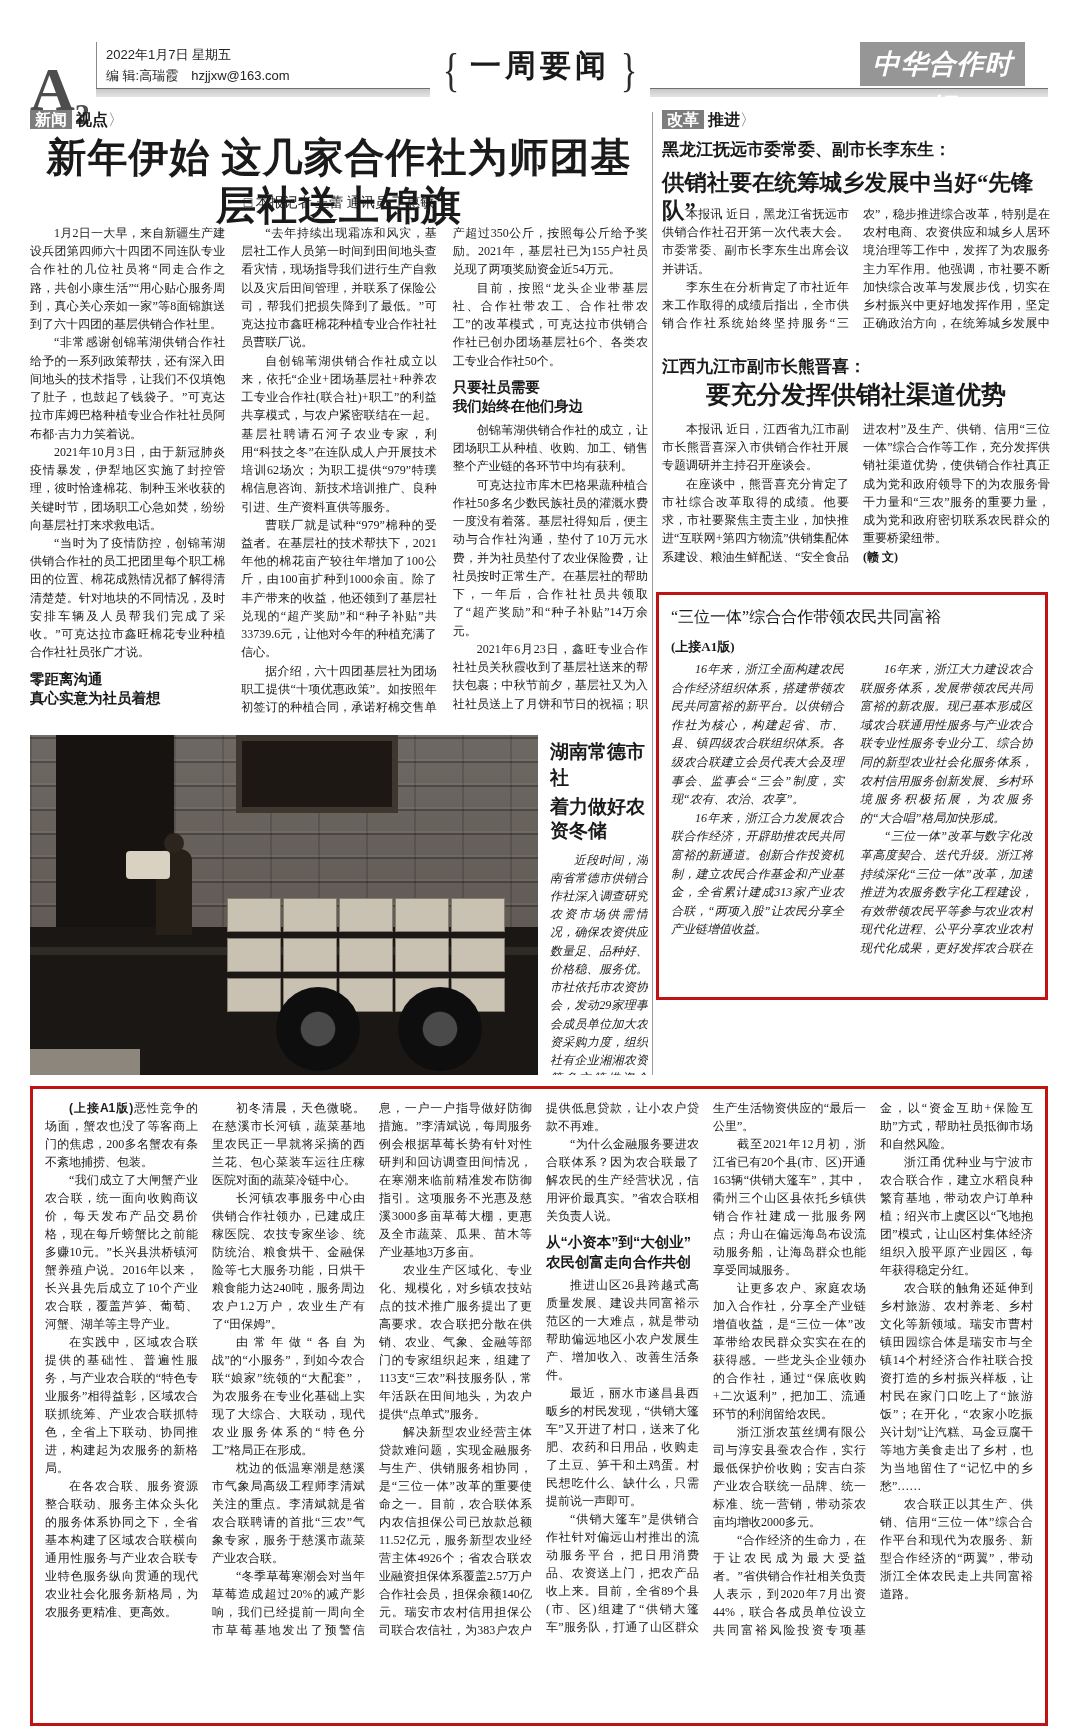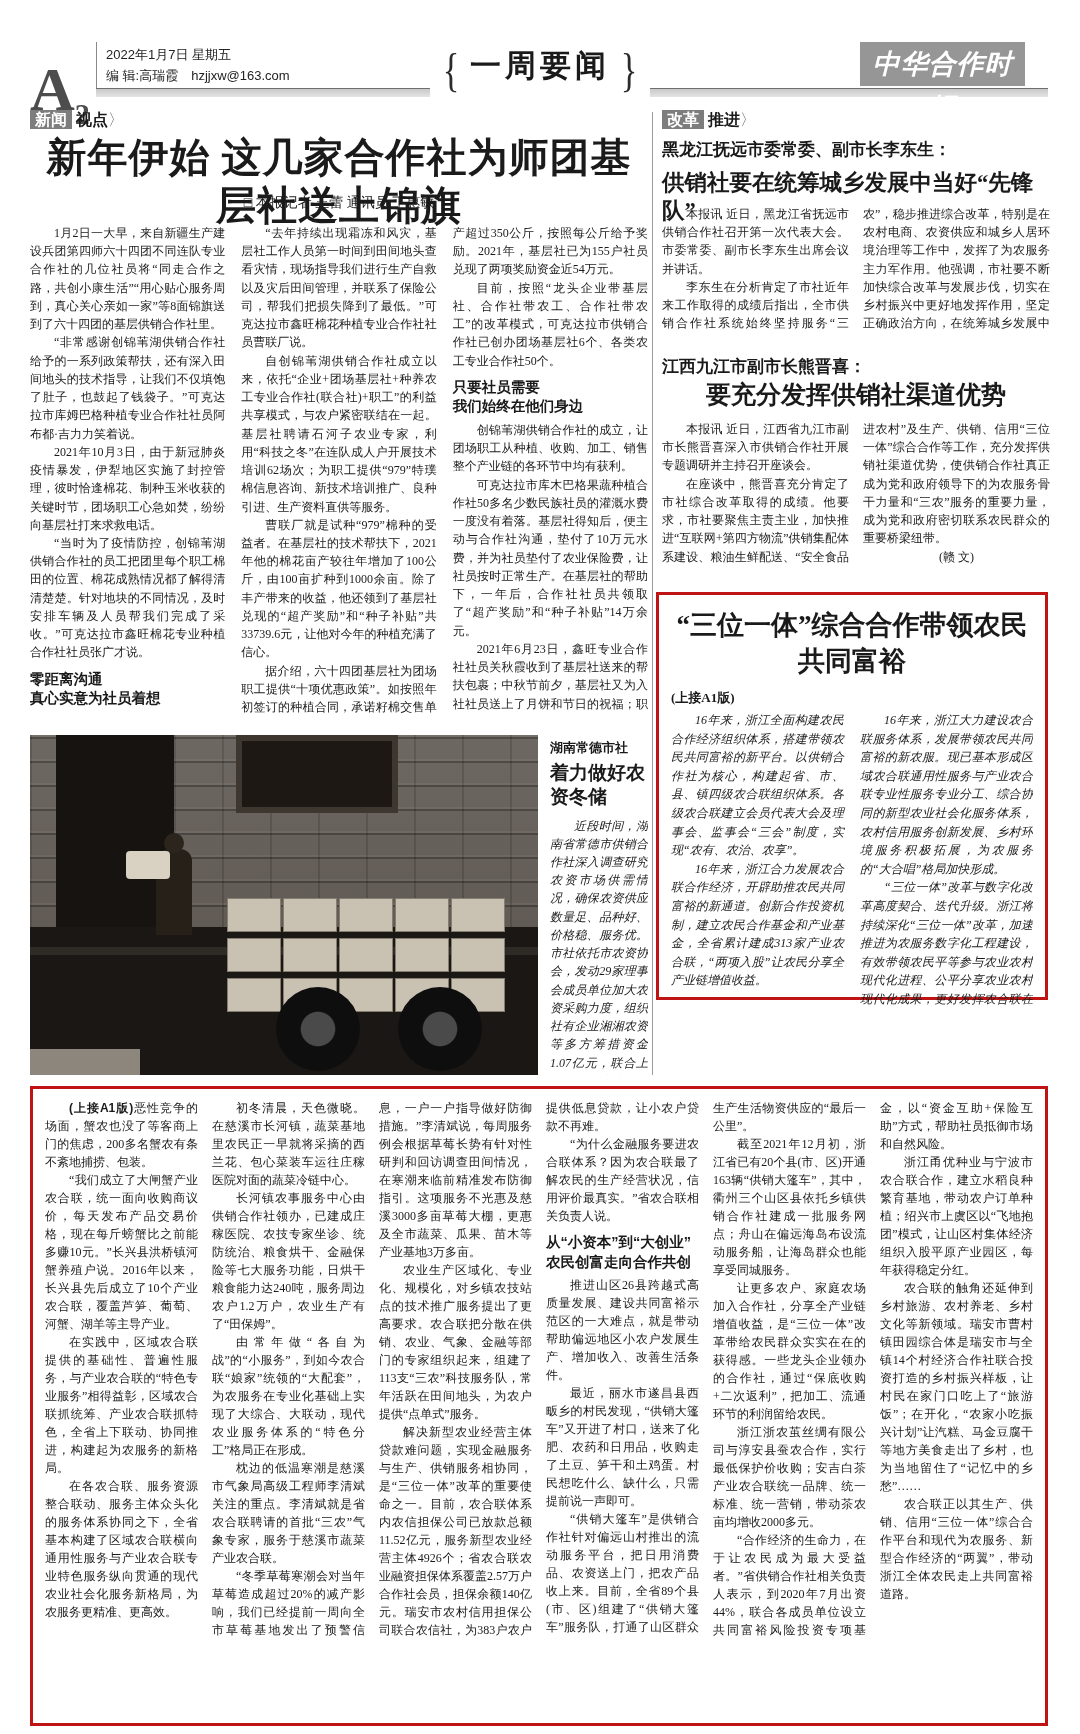--- a/index.html
+++ b/index.html
@@ -27,57 +27,57 @@
   
   .lead-kicker{position:absolute;left:30px;top:110px;}
   .lead-headline{position:absolute;left:30px;top:134px;width:618px;text-align:center;
                  font-size:40px;font-weight:bold;letter-spacing:1px;line-height:1.2;}
   .lead-byline{position:absolute;left:30px;top:194px;width:618px;text-align:center;font-size:14px;}
   .lead-body{position:absolute;left:30px;top:224px;width:618px;height:498px;
              column-count:3;column-gap:16px;overflow:hidden;}
   .para{margin:0;padding:0;font-size:12px;line-height:1.52;text-align:justify;text-indent:2em;}
   .sub-head{margin:8px 0 4px 0;font-size:14.5px;line-height:1.35;white-space:pre-line;
             font-family:"Liberation Sans","DejaVu Sans",sans-serif;font-weight:bold;}
-  .tail{margin:0;font-size:12px;line-height:1.52;text-align:center;font-weight:normal;}
+  .tail{margin:0;font-size:12px;line-height:1.52;text-align:left;font-weight:bold;}
   
   .photo-wrap{position:absolute;left:30px;top:735px;width:618px;height:340px;}
   .photo{position:absolute;left:0;top:0;width:508px;height:340px;background:linear-gradient(#6e6862,#57504b);overflow:hidden;}
   .bricks{position:absolute;left:0;top:0;right:0;bottom:0;
           background:repeating-linear-gradient(0deg,rgba(0,0,0,.28) 0 2px,rgba(255,255,255,.05) 2px 4px,transparent 4px 24px),
                      repeating-linear-gradient(90deg,rgba(0,0,0,.14) 0 2px,transparent 2px 48px);}
   .ph-door{position:absolute;left:26px;top:0;width:118px;height:198px;background:#161310;}
   .ph-window{position:absolute;left:206px;top:0;width:150px;height:66px;background:#1d1813;border:6px solid #3d372f;}
   .ph-truck{position:absolute;left:0;bottom:0;width:100%;height:148px;background:#1a1714;}
   .ph-rail{position:absolute;left:0;bottom:120px;width:100%;height:8px;background:#2e2a25;}
   .ph-boxes{position:absolute;left:196px;bottom:58px;width:300px;}
   .ph-box{display:inline-block;width:52px;height:32px;background:#c9c2b3;border:1px solid #857e70;margin:1px;}
   .ph-wheel{position:absolute;bottom:4px;width:84px;height:84px;border-radius:50%;
             background:radial-gradient(circle,#4a4a4a 0 28%,#0e0e0e 30% 100%);}
   .ph-person{position:absolute;left:126px;bottom:140px;width:36px;height:86px;background:#262019;border-radius:12px 12px 0 0;}
   .ph-head{position:absolute;left:134px;bottom:222px;width:20px;height:20px;border-radius:50%;background:#2c251d;}
   .ph-sack{position:absolute;left:96px;bottom:196px;width:44px;height:28px;background:#d9d2c2;border-radius:4px;}
   .ph-ground{position:absolute;left:0;bottom:0;width:110px;height:26px;background:#8d867d;}
   .photo-caption{position:absolute;left:520px;top:4px;width:98px;height:336px;overflow:hidden;}
-  .cap-t1{margin:0 0 4px 0;font-size:13px;font-weight:bold;font-family:Liberation Serif, serif;}
+  .cap-t1{margin:0 0 4px 0;font-size:19px;font-weight:bold;font-family:Liberation Serif, serif;}
   .cap-t2{margin:0 0 8px 0;font-size:19px;font-weight:bold;line-height:1.25;}
   .cap-body{font-size:11.5px;line-height:1.5;text-align:justify;font-style:italic;}
   
   .vdiv{position:absolute;left:652px;top:112px;height:963px;border-left:1px solid #9a9a9a;}
   
   .r-kicker{position:absolute;left:662px;top:110px;}
   .r1-eyebrow{position:absolute;left:662px;top:138px;width:388px;font-size:17px;font-weight:bold;}
   .r1-headline{position:absolute;left:662px;top:169px;width:388px;font-size:22.5px;font-weight:bold;letter-spacing:0;line-height:1.25;}
   .r1-body{position:absolute;left:662px;top:205px;width:388px;height:142px;column-count:2;column-gap:14px;overflow:hidden;}
   .r2-eyebrow{position:absolute;left:662px;top:355px;width:388px;font-size:17px;font-weight:bold;}
   .r2-headline{position:absolute;left:662px;top:378px;width:388px;text-align:center;font-size:25px;font-weight:bold;}
   .r2-body{position:absolute;left:662px;top:420px;width:388px;height:165px;column-count:2;column-gap:14px;overflow:hidden;}
   
   .redbox{position:absolute;left:656px;top:592px;width:392px;height:408px;border:3px solid #c01414;
           box-sizing:border-box;padding:8px 12px;background:#fff;}
-  .redbox-headline{margin:4px 0 10px 0;text-align:center;font-size:27px;font-weight:bold;letter-spacing:0;}
+  .redbox-headline{margin:4px 0 10px 0;font-size:16px;font-weight:normal;letter-spacing:0;}
   .redbox-cols{column-count:2;column-gap:16px;height:300px;overflow:hidden;}
   .kai .para{font-style:italic;font-size:12px;line-height:1.55;}
   .continued{margin:0 0 4px 0;font-size:13px;font-weight:bold;}
   
   .bottombox{position:absolute;left:30px;top:1086px;width:1018px;height:640px;border:3px solid #c01414;
              box-sizing:border-box;padding:10px 12px;background:#fff;}
   .bottombox-cols{column-count:6;column-gap:14px;height:608px;overflow:hidden;}
   .bottombox .para{font-size:12px;line-height:1.5;}
   .bottombox .para b{font-family:"Liberation Sans","DejaVu Sans",sans-serif;}
 </style>

